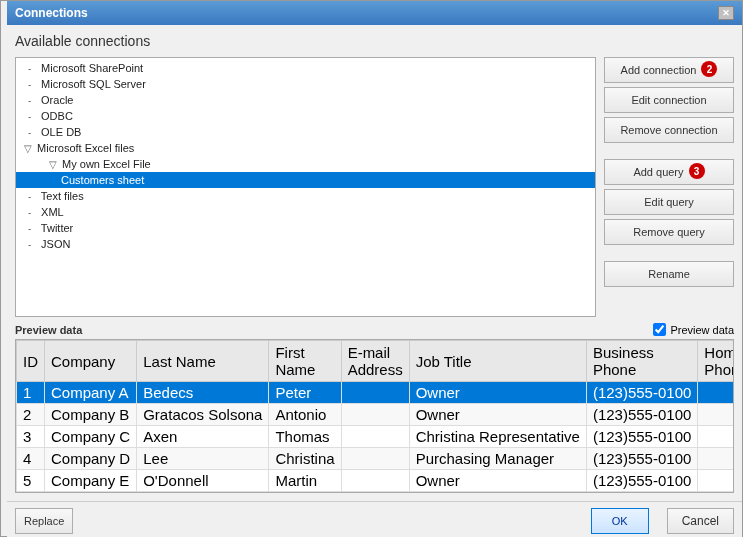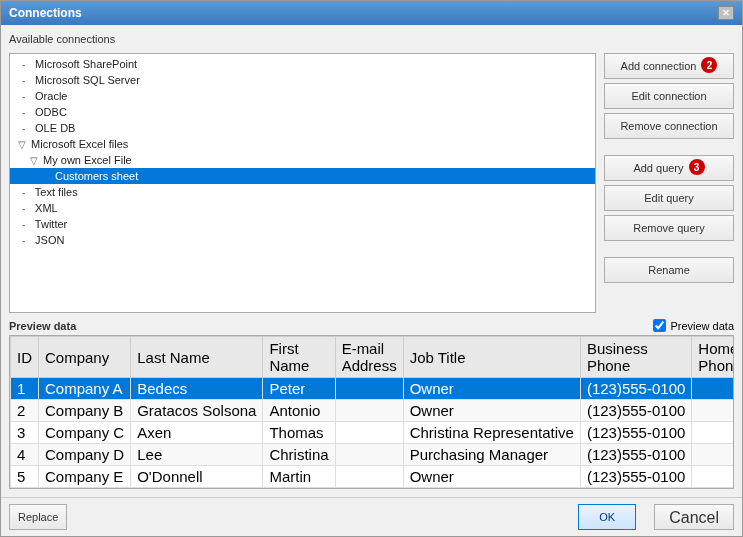--- a/index.html
+++ b/index.html
@@ -12,20 +12,21 @@
       overflow: hidden;
     }
 
     .dialog {
       width: 743px;
       height: 537px;
       background: #f0f0f0;
       border: 1px solid #999;
       display: flex;
       flex-direction: column;
+      padding-left: 6px;
     }
 
     .title-bar {
       background: linear-gradient(to bottom, #5b9bd5, #3a78c0);
       color: white;
       padding: 4px 8px;
       font-size: 12px;
       font-weight: bold;
       display: flex;
       align-items: center;
@@ -53,21 +54,21 @@
 
     .dialog-content {
       display: flex;
       flex-direction: column;
       flex: 1;
       padding: 8px;
       gap: 6px;
     }
 
     .section-label {
-      font-size: 11px;
+      font-size: 14px;
       color: #333;
       margin-bottom: 2px;
     }
 
     .main-area {
       display: flex;
       gap: 8px;
       flex: 0 0 auto;
       height: 260px;
     }
@@ -92,20 +93,21 @@
       font-size: 11px;
     }
 
     .conn-item.group {
       padding-left: 8px;
       font-weight: normal;
     }
 
     .conn-item.sub {
       padding-left: 20px;
+      margin-left: 13px;
     }
 
     .conn-item.subsub {
       padding-left: 32px;
     }
 
     .conn-item.selected {
       background: #0078d7;
       color: white;
     }
@@ -251,21 +253,21 @@
       font-size: 11px;
       color: #003399;
       height: 26px;
     }
 
     .btn-cancel {
       padding: 4px 14px;
       border: 1px solid #adadad;
       background: linear-gradient(to bottom, #f8f8f8, #e8e8e8);
       cursor: pointer;
-      font-size: 16px;
+      font-size: 12px;
       color: #333;
       height: 26px;
     }
 
     
     .badge {
       display: inline-flex;
       align-items: center;
       justify-content: center;
       width: 16px;

